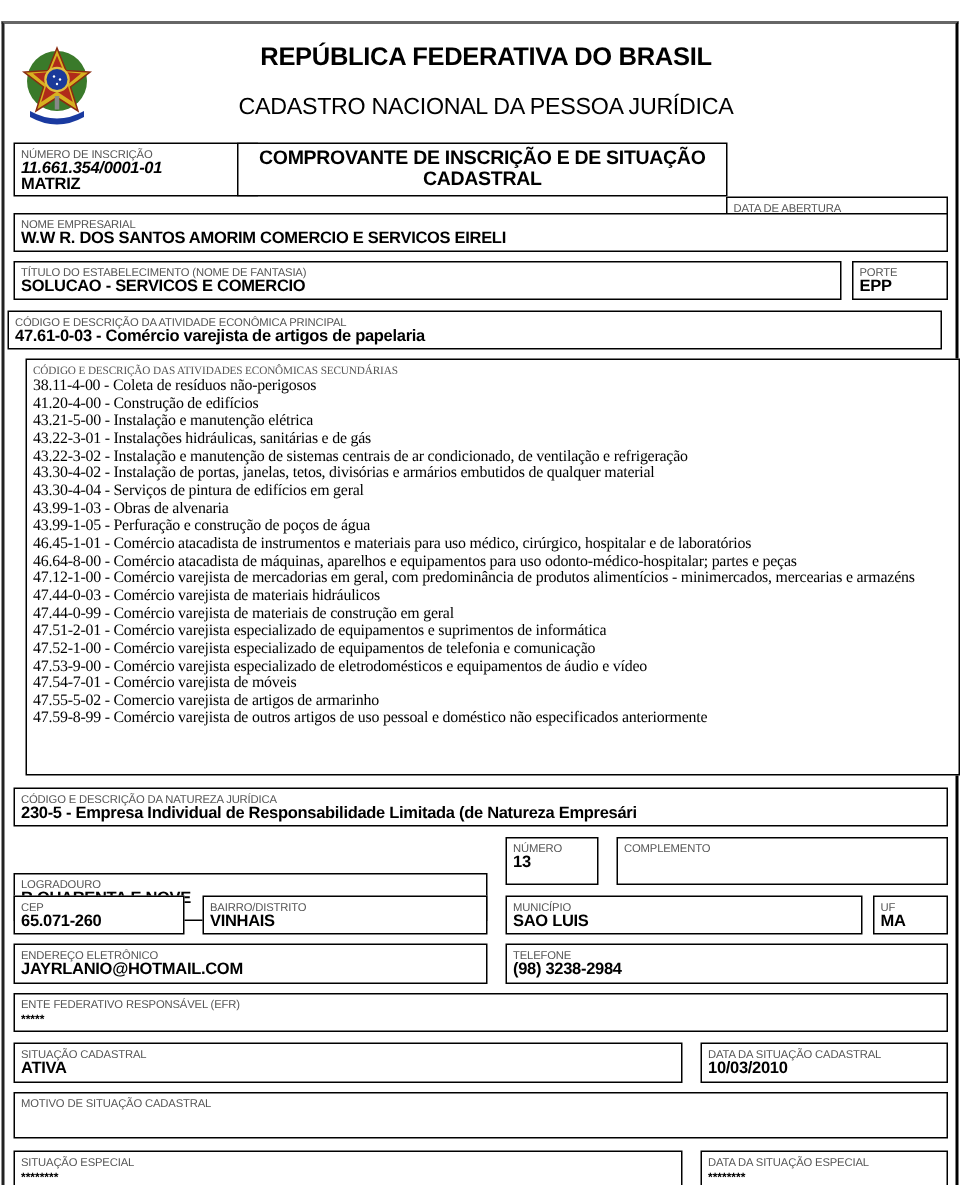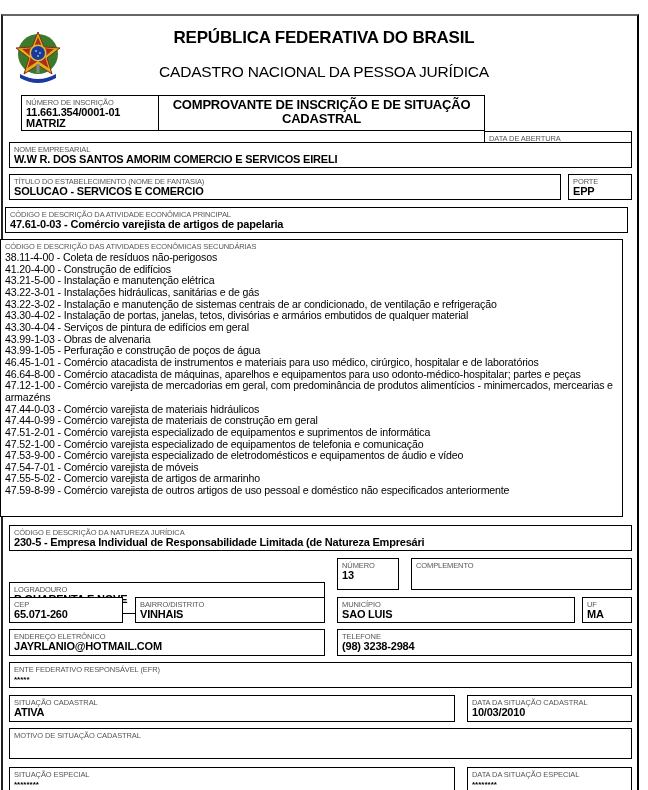--- a/index.html
+++ b/index.html
@@ -30,23 +30,23 @@
   <circle cx="22" cy="21" r="0.8" fill="#fff"></circle>
     <circle cx="26" cy="23" r="0.8" fill="#fff"></circle>
     <circle cx="24" cy="26" r="0.8" fill="#fff"></circle>
   <rect x="22.5" y="34" width="3" height="9" fill="#888"></rect>
   <path d="M6 44 Q24 54 42 44 L42 48 Q24 58 6 48 Z" fill="#1a3aa0"></path>
 </svg>
 
 <div class="title1">REPÚBLICA FEDERATIVA DO BRASIL</div>
 <div class="title2">CADASTRO NACIONAL DA PESSOA JURÍDICA</div>
 
-<div class="box" style="left:9px;top:95px;width:163px;height:36px;margin-left:12px;">
+<div class="box" style="left:9px;top:95px;width:163px;height:36px;">
   <span class="lbl">NÚMERO DE INSCRIÇÃO</span>
-  <span class="val" style="top:10px;">11.661.354/0001-01</span>
+  <span class="val" style="top:10px;font-style:italic;">11.661.354/0001-01</span>
   <span class="val" style="top:21px;">MATRIZ</span>
 </div>
 <div class="box" style="left:158px;top:95px;width:327px;height:36px;">
   <div class="comprovante">
     <div>COMPROVANTE DE INSCRIÇÃO E DE SITUAÇÃO</div>
     <div>CADASTRAL</div>
   </div>
 </div>
 <div class="box" style="left:484px;top:95px;width:148px;height:36px;margin-top:36px;">
   <span class="lbl">DATA DE ABERTURA</span>
@@ -65,21 +65,21 @@
 <div class="box" style="left:568px;top:174px;width:64px;height:26px;">
   <span class="lbl">PORTE</span>
   <span class="val">EPP</span>
 </div>
 
 <div class="box" style="left:5px;top:207px;width:623px;height:26px;padding-left:29px;">
   <span class="lbl">CÓDIGO E DESCRIÇÃO DA ATIVIDADE ECONÔMICA PRINCIPAL</span>
   <span class="val" style="font-weight:bold;">47.61-0-03 - Comércio varejista de artigos de papelaria</span>
 </div>
 
-<div class="box" style="left:0;top:239px;width:623px;height:278px;">
+<div class="box" style="left:17px;top:239px;width:623px;height:278px;font-family:Liberation Serif, serif;">
   <span class="lbl">CÓDIGO E DESCRIÇÃO DAS ATIVIDADES ECONÔMICAS SECUNDÁRIAS</span>
   <div class="list" id="sec-list">
       <div>38.11-4-00 - Coleta de resíduos não-perigosos</div>
       <div>41.20-4-00 - Construção de edifícios</div>
       <div>43.21-5-00 - Instalação e manutenção elétrica</div>
       <div>43.22-3-01 - Instalações hidráulicas, sanitárias e de gás</div>
       <div>43.22-3-02 - Instalação e manutenção de sistemas centrais de ar condicionado, de ventilação e refrigeração</div>
       <div>43.30-4-02 - Instalação de portas, janelas, tetos, divisórias e armários embutidos de qualquer material</div>
       <div>43.30-4-04 - Serviços de pintura de edifícios em geral</div>
       <div>43.99-1-03 - Obras de alvenaria</div>

